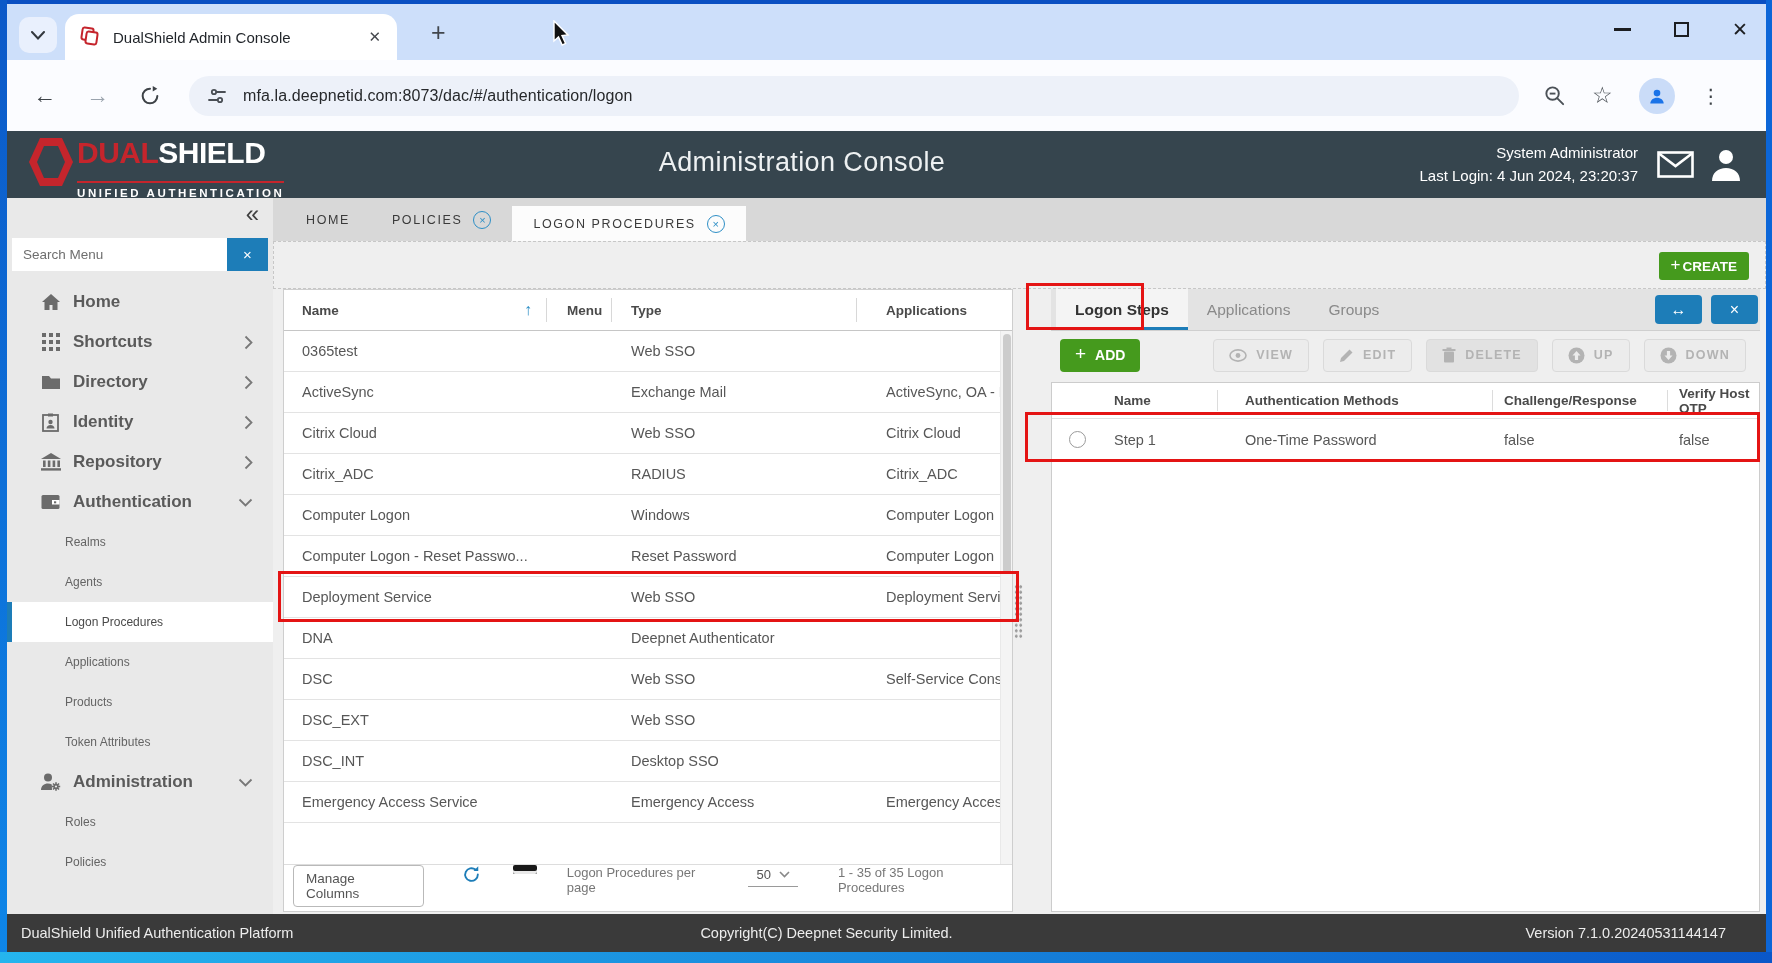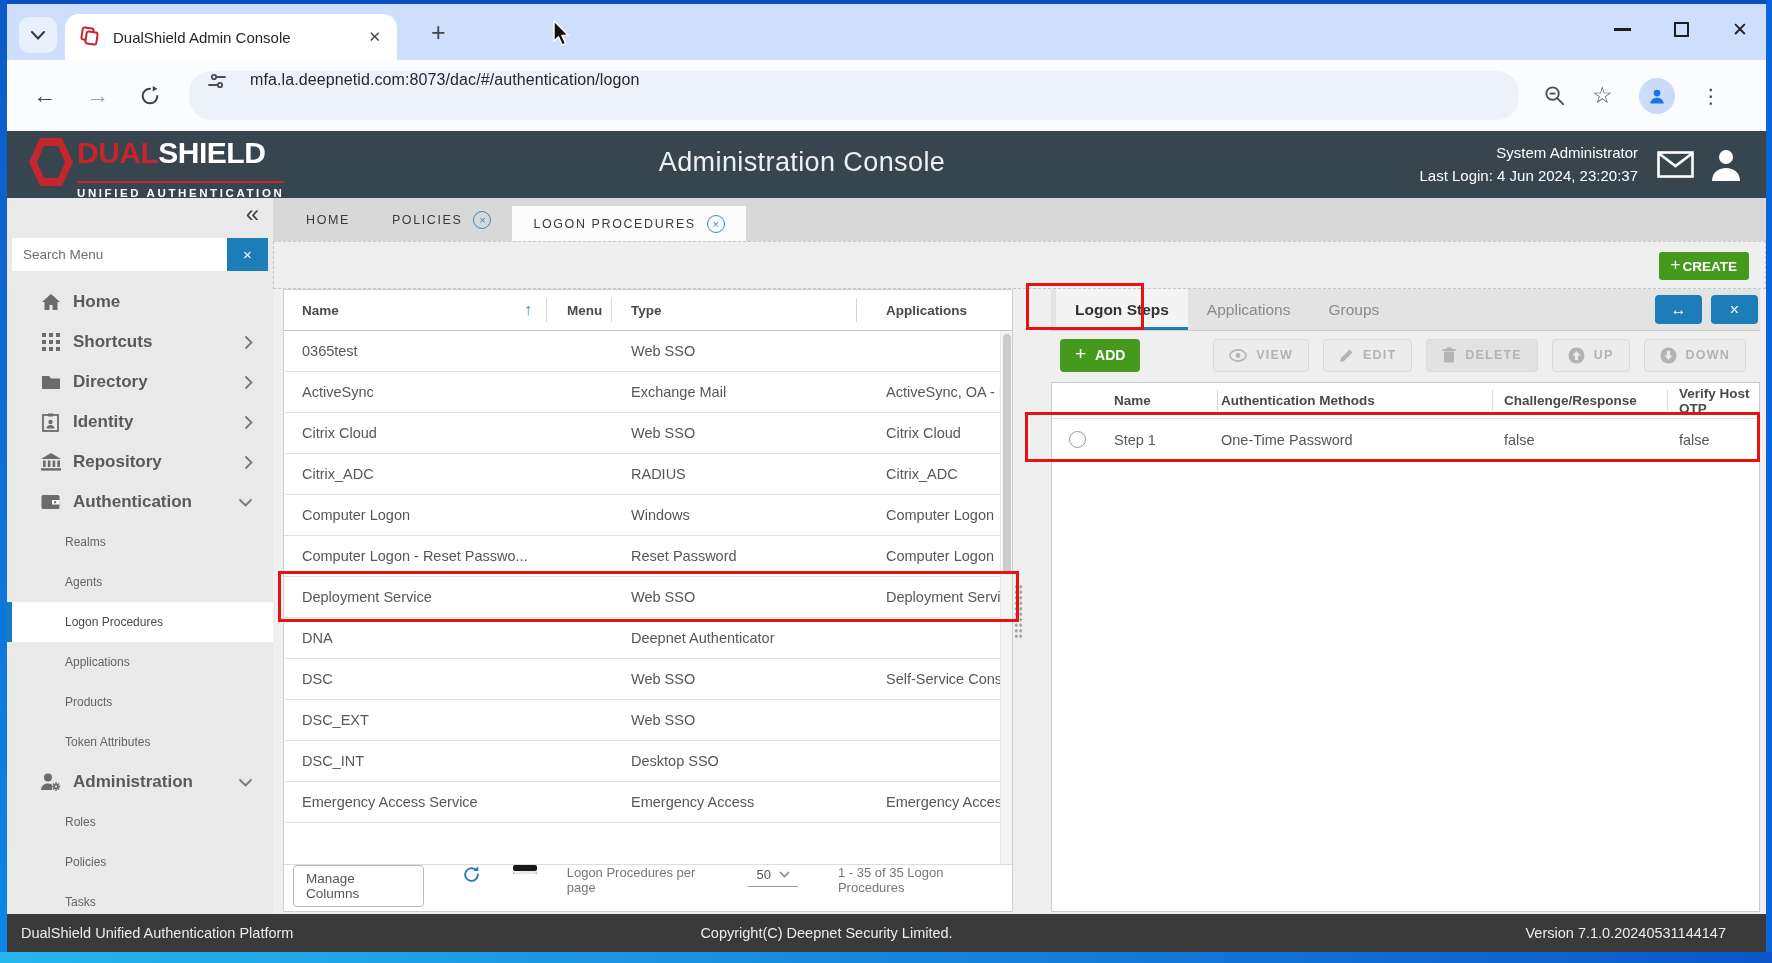--- a/index.html
+++ b/index.html
@@ -26,22 +26,22 @@
   .favicon .h2{left:4px;top:4px;transform:rotate(8deg);background:#fff;}
   .newtab{position:absolute;left:424px;top:14px;font-size:25px;color:#41464c;}
   .winctl{position:absolute;right:18px;top:16px;display:flex;gap:43px;align-items:center;}
   .winctl .mini{width:17px;height:2.4px;background:#1c1e21;}
   .winctl .maxi{width:15px;height:15px;border:2.2px solid #1c1e21;}
   .winctl .wclose{font-size:19px;color:#1c1e21;line-height:1;}
   .btoolbar{position:absolute;left:7px;right:6px;top:60px;height:71px;background:#fbfcff;display:flex;align-items:center;}
   .navic{font-size:23px;color:#3e4348;margin-left:26px;}
   .navic.fwd{color:#9aa3ad;margin-left:30px;}
   .navic.rel{margin-left:30px;display:flex;}
-  .urlpill{margin-left:28px;width:1330px;height:49px;background:#edf1f9;border-radius:22px;display:flex;align-items:flex-start;
-    padding:0 18px;gap:23px;}
+  .urlpill{margin-left:28px;width:1330px;height:40px;background:#edf1f9;border-radius:22px;display:flex;align-items:center;
+    padding:0 18px;gap:16px;}
   .urltext{font-size:16px;color:#26282b;letter-spacing:.1px;}
   .tbright{display:flex;align-items:center;gap:26px;margin-left:24px;}
   .star{font-size:23px;color:#4b5157;}
   .avatar{width:36px;height:36px;border-radius:50%;background:#cadcf8;display:flex;align-items:center;justify-content:center;}
   .kebab{font-size:20px;color:#3e4348;letter-spacing:0;}
 
   
   .appheader{position:absolute;left:7px;right:6px;top:131px;height:67px;background:#36454e;}
   .logo{position:absolute;left:22px;top:7px;display:flex;align-items:flex-start;}
   .hex{position:relative;width:44px;height:48px;margin-right:-32px;z-index:1;}
@@ -136,21 +136,21 @@
   .dbtn{height:33px;border:1px solid #dadada;background:#ececec;color:#b3b3b3;font-size:12.5px;font-weight:700;
     letter-spacing:1.2px;border-radius:4px;display:flex;align-items:center;padding:0 15px;gap:9px;margin-right:14px;}
   .dbtn.delete{background:#e2e2e2;}
   .dbtn svg{flex:0 0 auto;}
   .rtable{position:absolute;left:0;right:0;top:93px;bottom:0;background:#fff;border:1px solid #ccc;}
   .rthead{height:36px;display:flex;align-items:stretch;font-size:13.5px;font-weight:700;color:#4a4a4a;border-bottom:1px solid #e0e0e0;}
   .rthead .hc{display:flex;align-items:center;position:relative;}
   .rthead .hc.sep::before{content:"";position:absolute;left:0;top:7px;bottom:7px;width:1px;background:#dcdcdc;}
   .rc-radio{width:50px;justify-content:center;display:flex;align-items:center;}
   .rc-name{width:115px;padding-left:12px;}
-  .rc-auth{width:275px;padding-left:4px;}
+  .rc-auth{width:275px;padding-left:28px;}
   .rc-chal{width:175px;padding-left:12px;}
   .rc-ver{flex:1;padding-left:12px;}
   .rtr{height:42px;display:flex;align-items:center;font-size:14.5px;color:#575757;border-bottom:1px solid #e6e6e6;}
   .radio{width:17px;height:17px;border:1.6px solid #9a9a9a;border-radius:50%;background:#fff;}
 
   
   .appfooter{position:absolute;left:7px;right:6px;top:914px;height:38px;background:#3a3a3a;color:#ececec;font-size:14.5px;
     display:flex;align-items:center;}
   .ftl{margin-left:14px;position:relative;z-index:2;}
   .ftc{position:absolute;left:0;right:120px;text-align:center;}
@@ -402,23 +402,20 @@
               <polyline points="1.5,1.5 7.5,7.5 13.5,1.5" fill="none" stroke="#787878" stroke-width="1.8"></polyline>
             </svg>
           </span>
         </div>
         <div class="mi child">
           <span>Roles</span>
         </div>
         <div class="mi child">
           <span>Policies</span>
         </div>
-        <div class="mi child">
-          <span>Tasks</span>
-        </div>
       </nav>
   </div>
 
   <div class="contentbg"></div>
 
   <div class="apptabs">
     <div class="atab first">
       <span>HOME</span>
     </div>
     <div class="atab">

